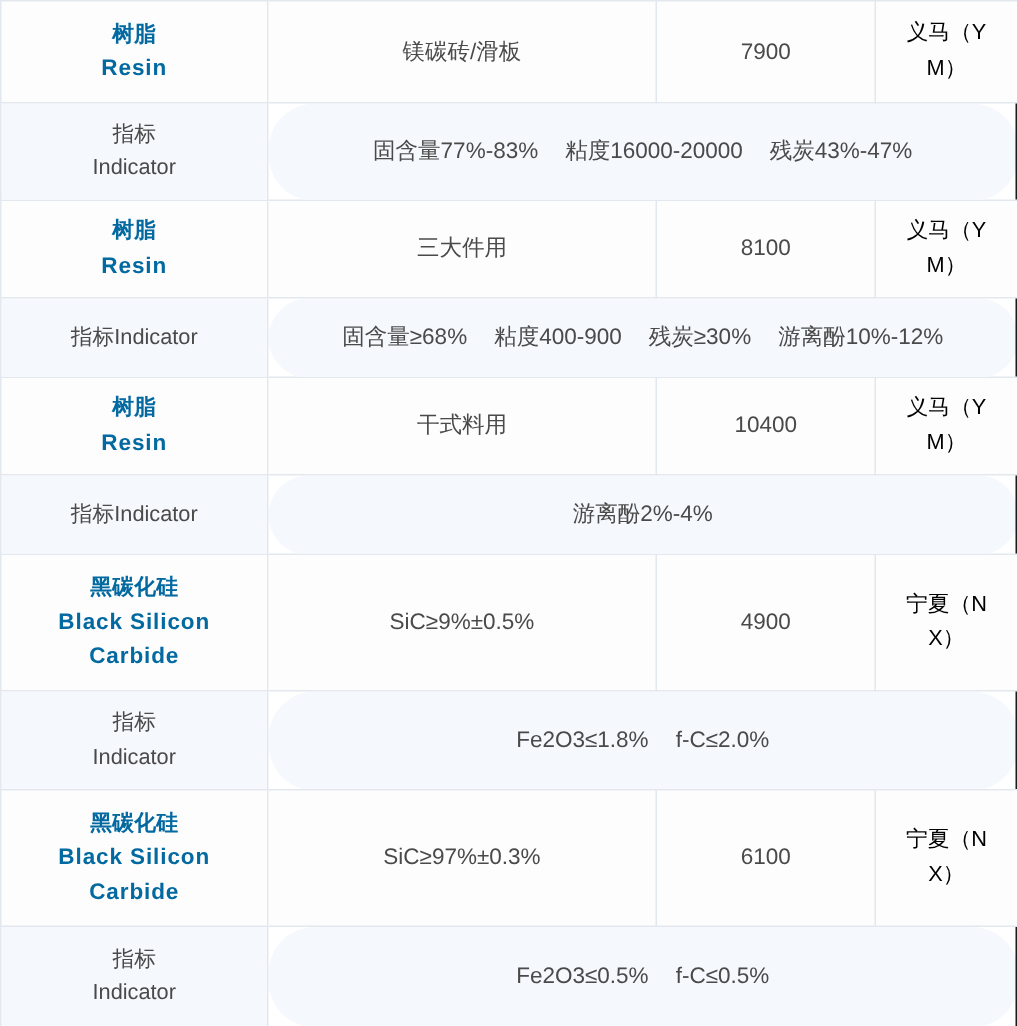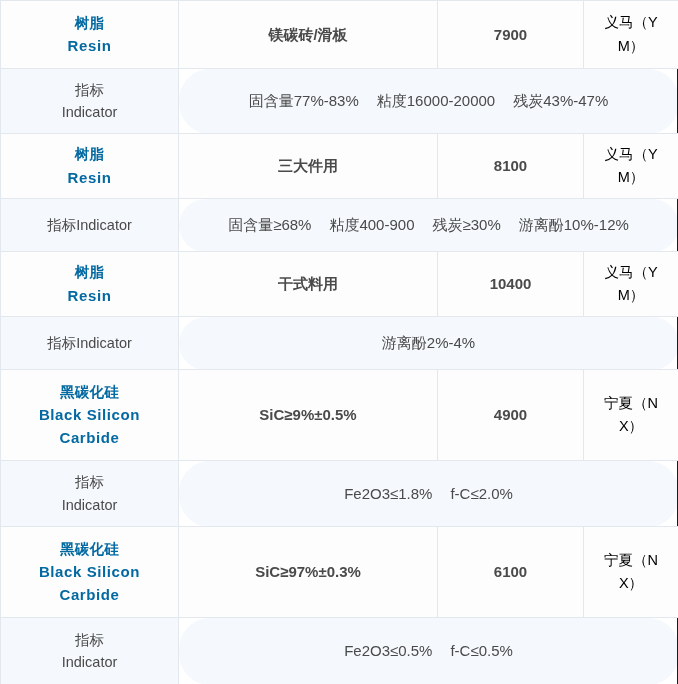--- a/index.html
+++ b/index.html
@@ -56,21 +56,21 @@
   }
   tr.row-product td.cell-name .name-en {
     display: block;
     font-size: 15px;
     font-weight: bold;
     letter-spacing: 0.6px;
   }
   tr.row-product td.cell-usage,
   tr.row-product td.cell-price {
     color: #4a4a4a;
-    font-weight: bold;
+    font-weight: normal;
     font-size: 15px;
   }
   tr.row-product td.cell-origin {
     color: #000000;
     font-size: 14.5px;
     line-height: 1.6;
   }
 
   
   tr.row-indicator td {

